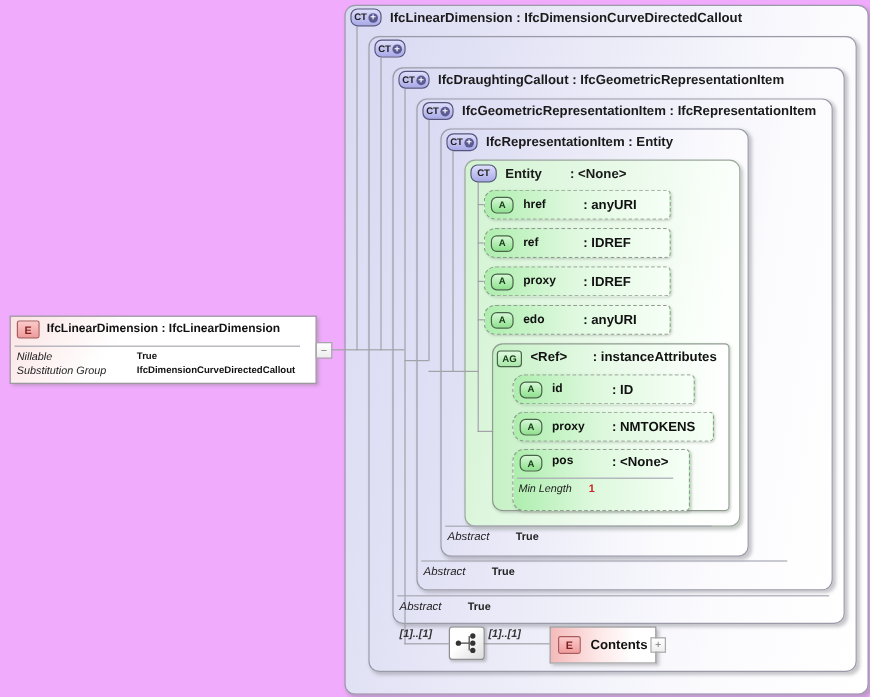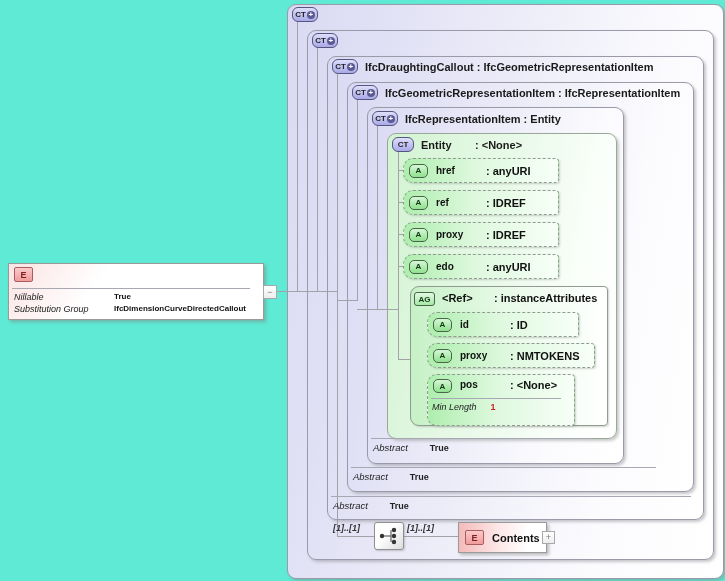--- a/index.html
+++ b/index.html
@@ -1,16 +1,16 @@
 <!DOCTYPE html>
 <html><head>
 <meta charset="utf-8">
 <style>
   html,body{margin:0;padding:0;background:#ffffff;}
-  #canvas{position:relative;width:725px;height:581px;background:#5eead4;overflow:hidden;
+  #canvas{position:relative;width:725px;height:581px;background:#f0abfc;overflow:hidden;
           font-family:"Liberation Sans",sans-serif;-webkit-font-smoothing:antialiased;}
 
   
   .ct-box{position:absolute;border:1px solid #9a9aa8;border-radius:9px;
           background:linear-gradient(100deg,#d9d9f3 0%,#ebebf8 40%,#fbfbfe 75%,#ffffff 100%);
           box-shadow:2px 2px 3px rgba(130,130,140,.45);}
   .ct-header{position:absolute;display:flex;align-items:center;gap:7px;
              font-size:11px;font-weight:bold;color:#1a1a1a;white-space:nowrap;}
   .ct-icon{display:inline-flex;align-items:center;justify-content:center;gap:1px;
            width:24px;height:13px;border:1px solid #55557e;border-radius:6px;
@@ -114,20 +114,21 @@
   <div class="line" style="left:421px;top:323px;width:7px;height:1px;"></div>
   <div class="line" style="left:421px;top:387px;width:7px;height:1px;"></div>
   <div class="line" style="left:337px;top:536px;width:37px;height:1px;"></div>
   <div class="line" style="left:402px;top:536px;width:56px;height:1px;"></div>
 
   <div class="ct-header" style="left:292px;top:7px;">
     <span class="ct-icon">
         <span>CT</span>
         <span class="plus-circle">+</span>
       </span>
+    <span>IfcLinearDimension : IfcDimensionCurveDirectedCallout</span>
   </div>
   <div class="ct-header" style="left:312px;top:33px;">
     <span class="ct-icon">
         <span>CT</span>
         <span class="plus-circle">+</span>
       </span>
   </div>
   <div class="ct-header" style="left:332px;top:59px;">
     <span class="ct-icon">
         <span>CT</span>
@@ -237,20 +238,21 @@
   <div class="card-label" style="left:407px;top:523px;">[1]..[1]</div>
   <div class="contents-box" style="left:458px;top:522px;width:81px;height:29px;">
     <span class="e-icon">E</span>
     <span>Contents</span>
   </div>
   <div class="toggle" style="left:542px;top:531px;width:11px;height:11px;">+</div>
 
   <div class="elem-box" style="left:8px;top:263px;width:254px;height:55px;"></div>
   <div class="ebox-title" style="left:14px;top:267px;">
     <span class="e-icon">E</span>
+    <span>IfcLinearDimension : IfcLinearDimension</span>
   </div>
   <div class="divider" style="left:12px;top:288px;width:238px;"></div>
   <div class="ebox-row" style="left:14px;top:292px;">
     <span class="ebox-label">Nillable</span>
     <span class="ebox-value">True</span>
   </div>
   <div class="ebox-row" style="left:14px;top:304px;">
     <span class="ebox-label">Substitution Group</span>
     <span class="ebox-value">IfcDimensionCurveDirectedCallout</span>
   </div>

